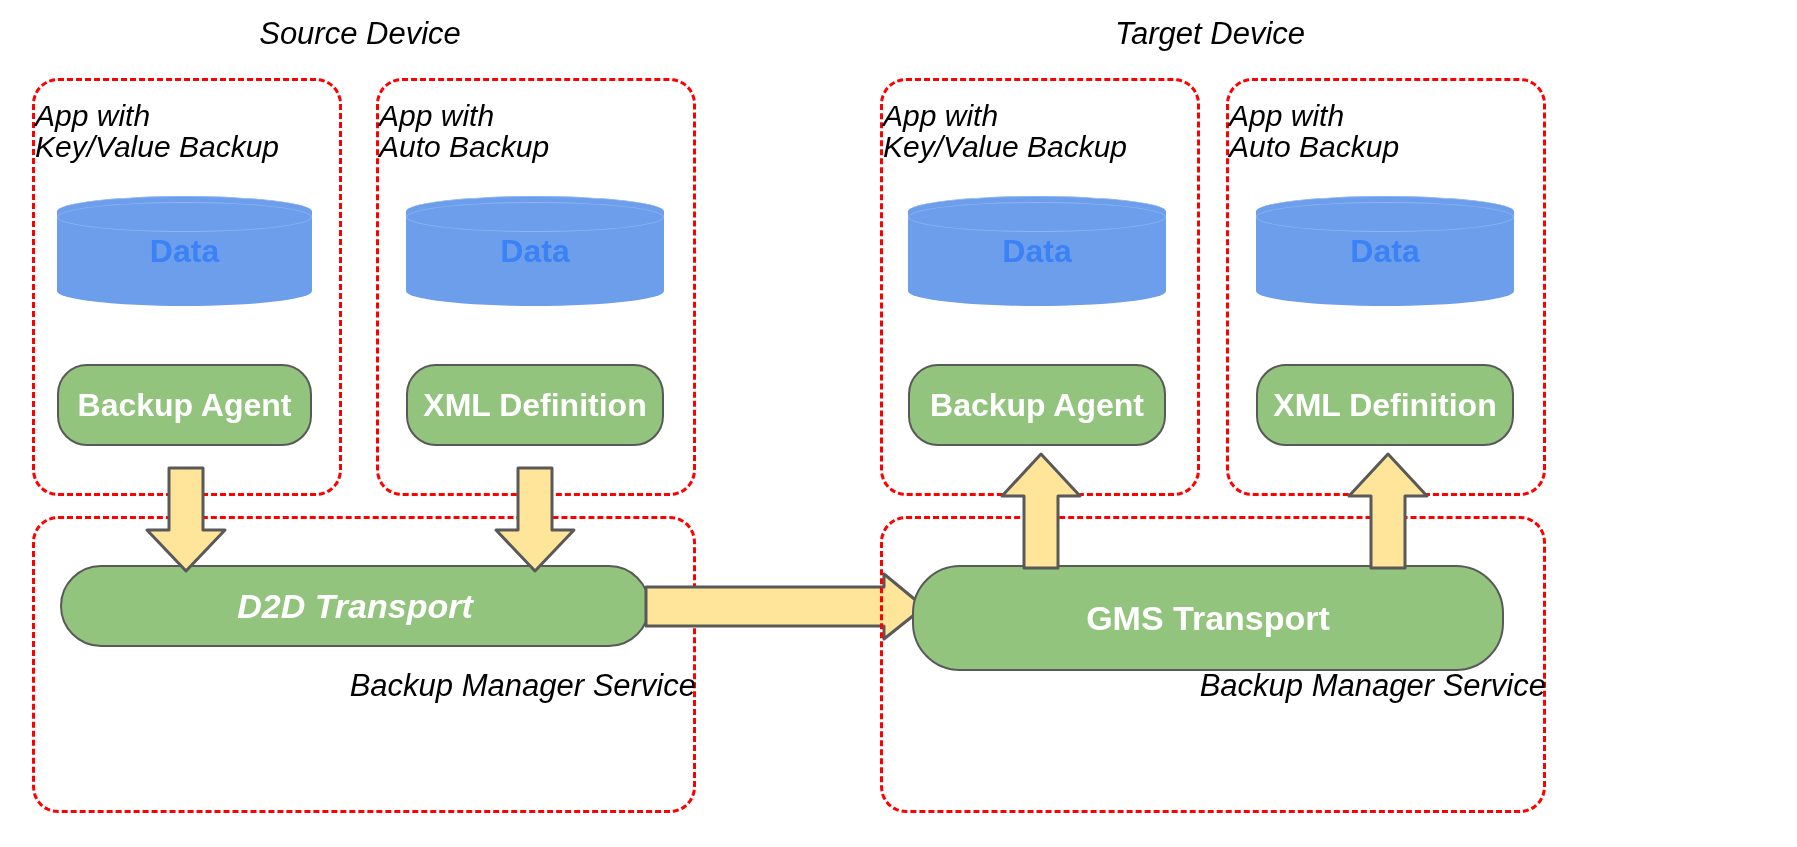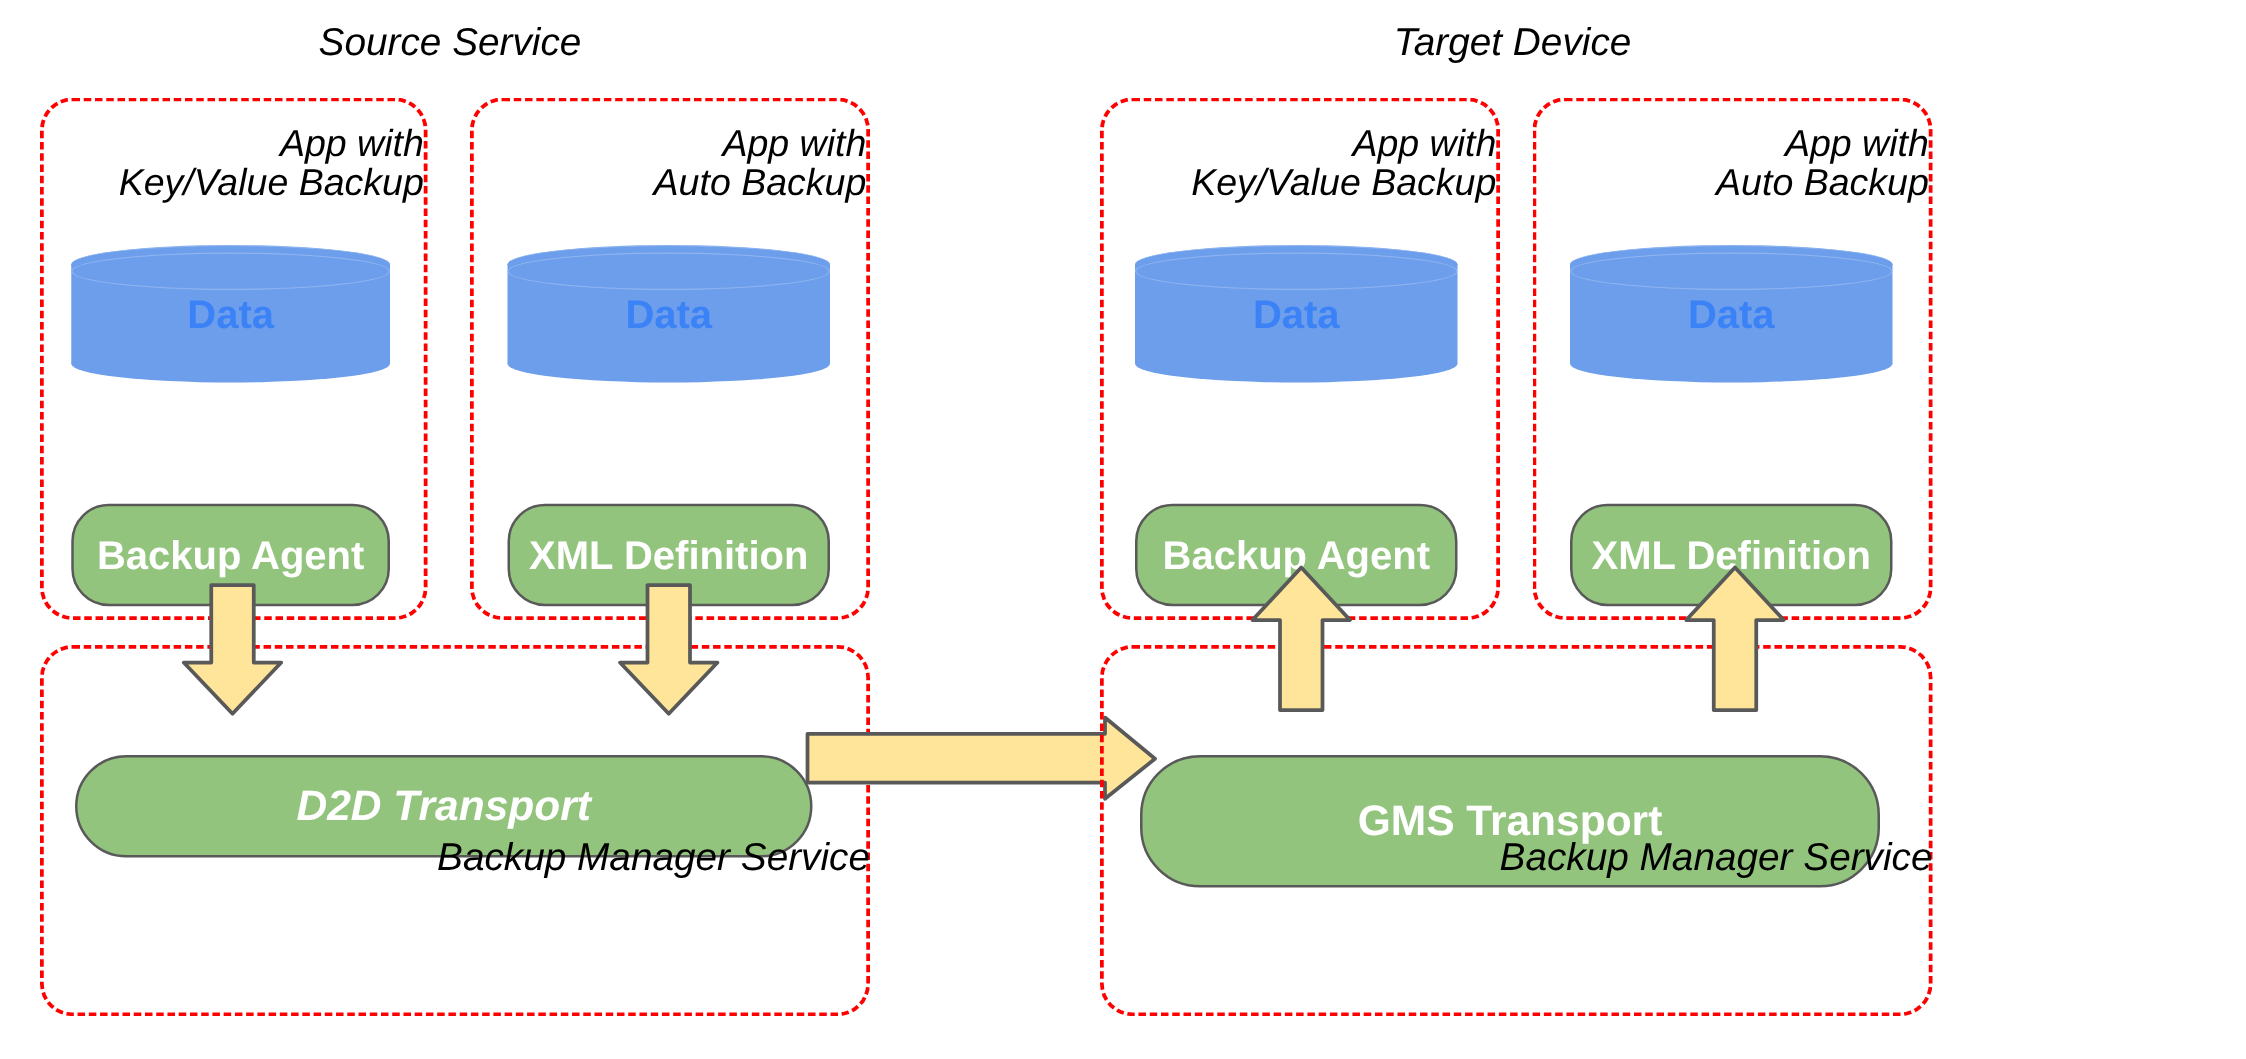--- a/index.html
+++ b/index.html
@@ -33,21 +33,21 @@
     border-radius: 26px;
     box-sizing: border-box;
     background: transparent;
   }
   .app-label {
     position: absolute;
     font-style: italic;
     font-size: 30px;
     line-height: 1.03;
     color: #000000;
-    text-align: right;
+    text-align: left;
     width: 100%;
     left: 0;
     font-family: "Liberation Sans", sans-serif;
   }
   
   .cylinder {
     position: absolute;
   }
   .cyl-body {
     position: absolute;
@@ -106,21 +106,20 @@
     position: absolute;
     background: #93c47d;
     border: 2px solid #595959;
     box-sizing: border-box;
     display: flex;
     align-items: center;
     justify-content: center;
     color: #ffffff;
     font-weight: bold;
     font-family: "Liberation Sans", sans-serif;
-    margin-top: 39px;
   }
   .pill.sm {
     border-radius: 30px;
     font-size: 32px;
   }
   .pill.transport {
     border-radius: 48px;
     font-size: 34px;
   }
   .svc-label {
@@ -135,21 +134,21 @@
   .arrow-svg {
     position: absolute;
     overflow: visible;
   }
 </style>
 </head>
 <body>
 
 <div id="canvas">
 
-  <div class="device-title" style="left:140px; top:16px; width:440px;">Source Service</div>
+  <div class="device-title" style="left:140px; top:16px; width:440px;">Source Device</div>
 
   <div class="dashed-box" style="left:32px; top:78px; width:310px; height:418px;">
     <div class="app-label" style="top:20px;">
       <span>App with</span><br>
       <span>Key/Value Backup</span>
     </div>
   </div>
   <div class="cylinder" style="left:57px; top:196px; width:255px; height:110px;">
     <div class="cyl-bottom"></div>
     <div class="cyl-body"></div>

